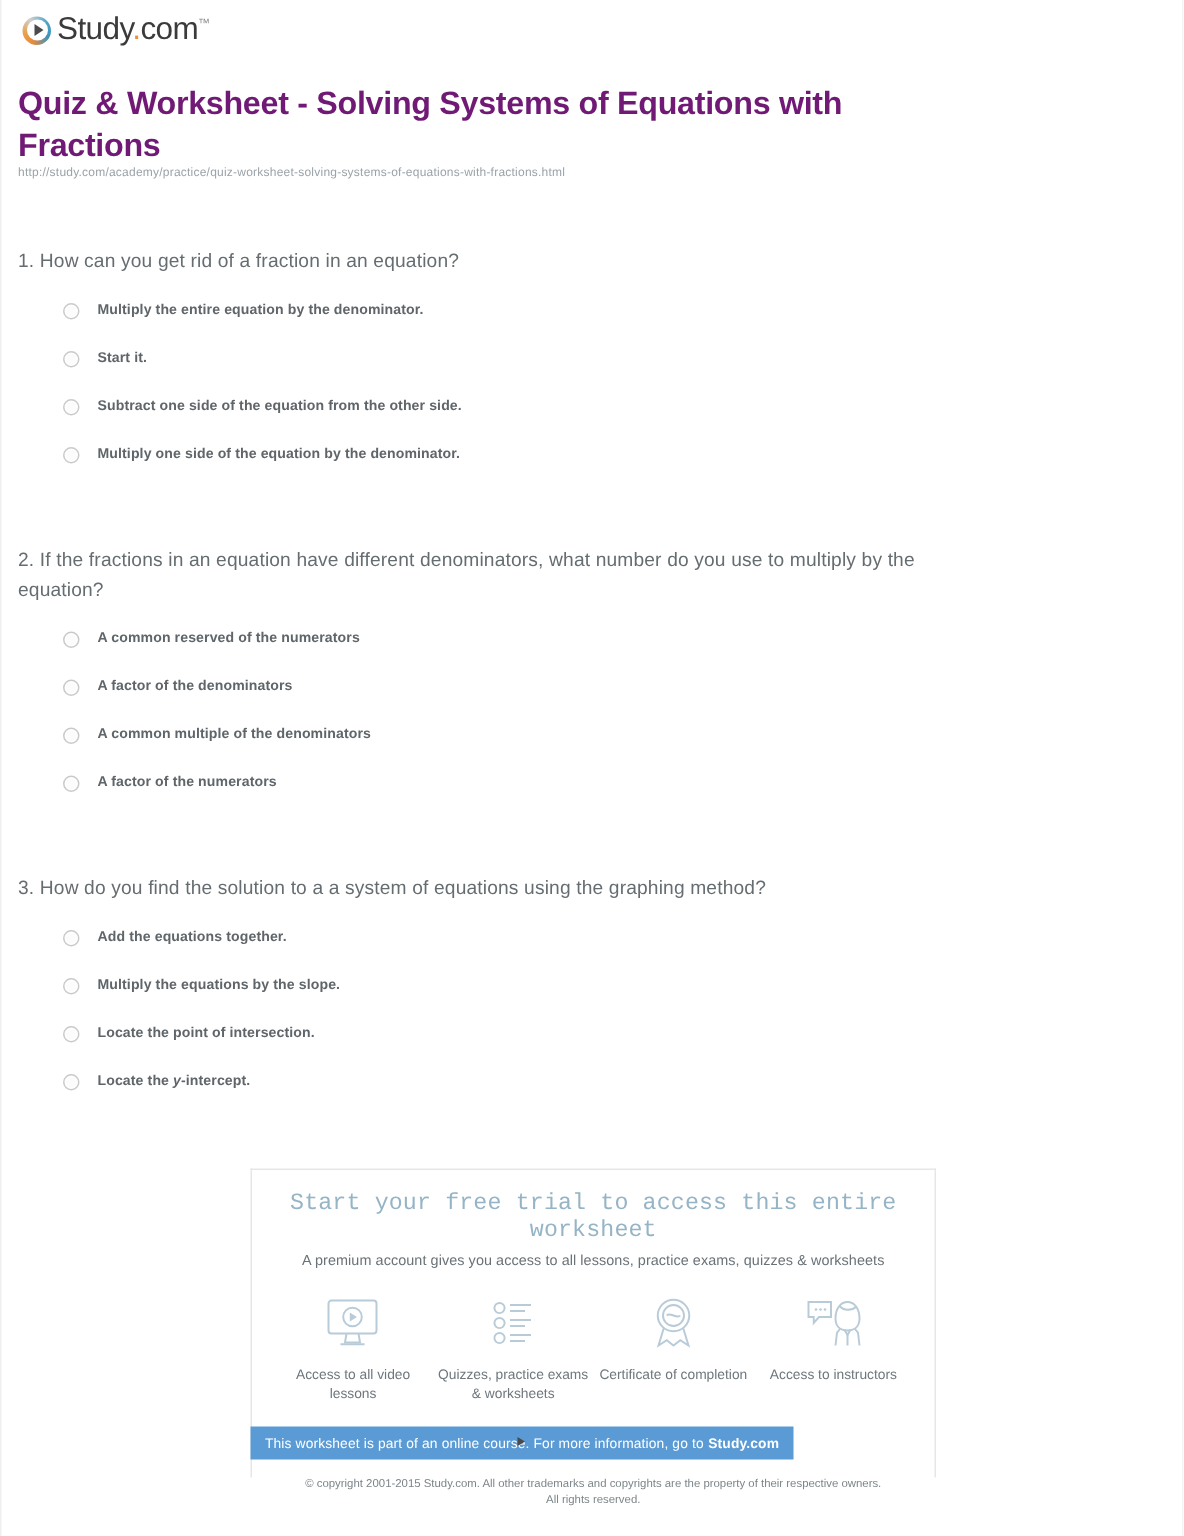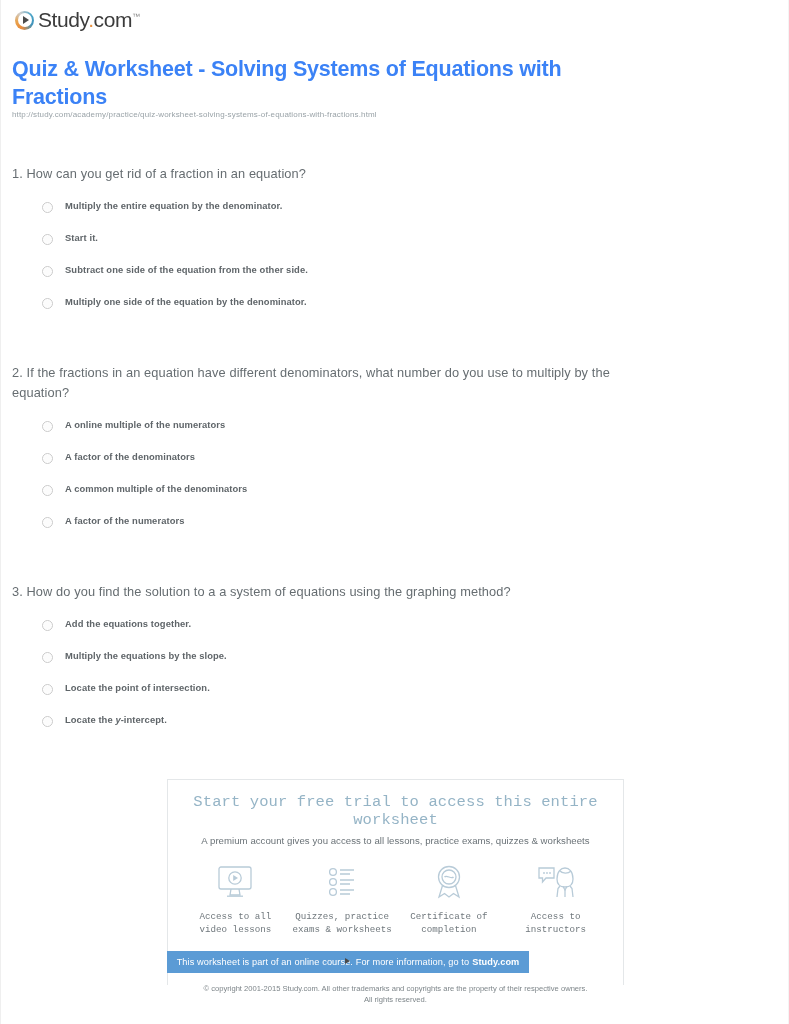--- a/index.html
+++ b/index.html
@@ -77,21 +77,21 @@
 
   
   .title {
     position: absolute;
     left: 11px;
     top: 56px;
     width: 600px;
     font-size: 21.5px;
     font-weight: bold;
     line-height: 1.28;
-    color: #3b82f6;
+    color: #701a75;
     letter-spacing: -0.2px;
   }
   .url {
     position: absolute;
     left: 11px;
     top: 110px;
     font-size: 8px;
     color: #9aa3a8;
     letter-spacing: 0.15px;
     white-space: nowrap;
@@ -157,21 +157,20 @@
     font-size: 9.6px;
     color: #6a7277;
     margin-top: 6px;
     letter-spacing: 0.05px;
   }
   .feature-row {
     display: flex;
     justify-content: space-around;
     margin-top: 17px;
     padding: 0 14px;
-    font-family: Liberation Mono, monospace;
   }
   .feature {
     width: 104px;
     display: flex;
     flex-direction: column;
     align-items: center;
   }
   .feature-icon { height: 38px; display:flex; align-items:center; justify-content:center; }
   .feature-label {
     font-size: 9.2px;
@@ -254,21 +253,21 @@
         <span class="answer-label">Multiply one side of the equation by the denominator.</span>
       </div>
     </div>
   </div>
 
   <div class="q-block" id="q2" style="top:363px;">
     <div class="q-text">2. If the fractions in an equation have different denominators, what number do you use to multiply by the equation?</div>
     <div class="answers">
       <div class="answer-row">
         <span class="radio"></span>
-        <span class="answer-label">A online multiple of the numerators</span>
+        <span class="answer-label">A common reserved of the numerators</span>
       </div>
       <div class="answer-row">
         <span class="radio"></span>
         <span class="answer-label">A factor of the denominators</span>
       </div>
       <div class="answer-row">
         <span class="radio"></span>
         <span class="answer-label">A common multiple of the denominators</span>
       </div>
       <div class="answer-row">

